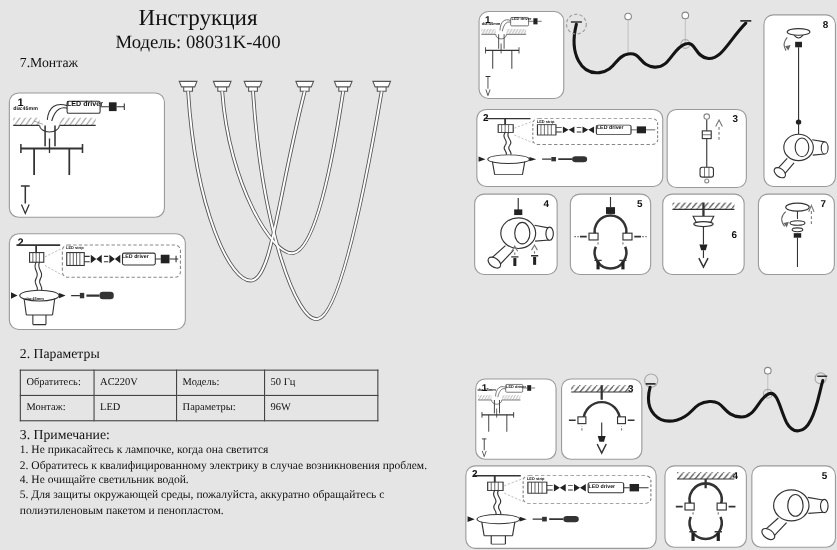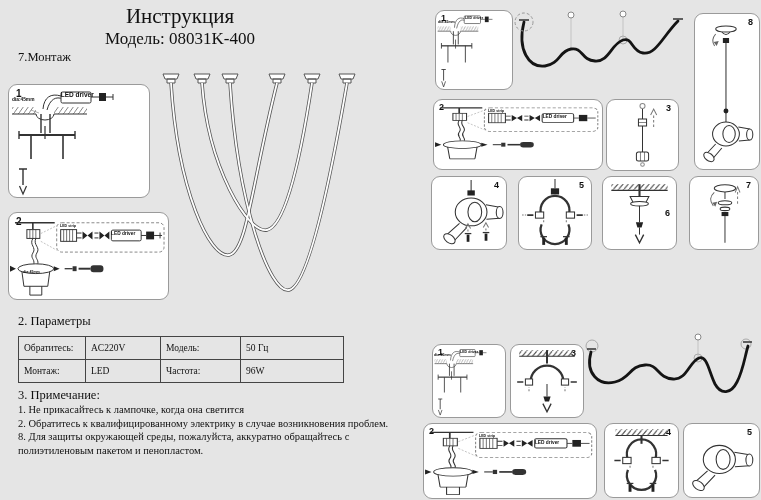--- a/index.html
+++ b/index.html
@@ -128,31 +128,32 @@
     <tbody>
         <tr>
       <td class="c1">Обратитесь:</td>
       <td class="c2">AC220V</td>
       <td class="c3">Модель:</td>
       <td class="c4">50 Гц</td>
     </tr>
     <tr>
       <td class="c1">Монтаж:</td>
       <td class="c2 val">LED</td>
-      <td class="c3">Частота:</td>
+      <td class="c3">Параметры:</td>
       <td class="c4 val">96W</td>
     </tr>
   </tbody>
     </table>
 
   <div class="heading" style="left:18px;top:388px;">3. Примечание:</div>
   <div class="notes">
     <div>1. Не прикасайтесь к лампочке, когда она светится</div>
     <div>2. Обратитесь к квалифицированному электрику в случае возникновения проблем.</div>
-    <div>8. Для защиты окружающей среды, пожалуйста, аккуратно обращайтесь с полиэтиленовым пакетом и пенопластом.</div>
+    <div>4. Не очищайте светильник водой.</div>
+    <div>5. Для защиты окружающей среды, пожалуйста, аккуратно обращайтесь с полиэтиленовым пакетом и пенопластом.</div>
   </div>
 
   <div class="box" style="left:435px;top:10px;width:76px;height:78px;">
     <span class="num" style="left:5px;top:3px;">1</span>
     <svg class="fill" viewBox="0 0 140 112" preserveAspectRatio="none">
       <defs>
           <pattern id="hA2" width="5" height="7" patternUnits="userSpaceOnUse">
             <path d="M0 7 L5 0" stroke="#666" stroke-width="0.8"></path>
           </pattern>
         </defs>

